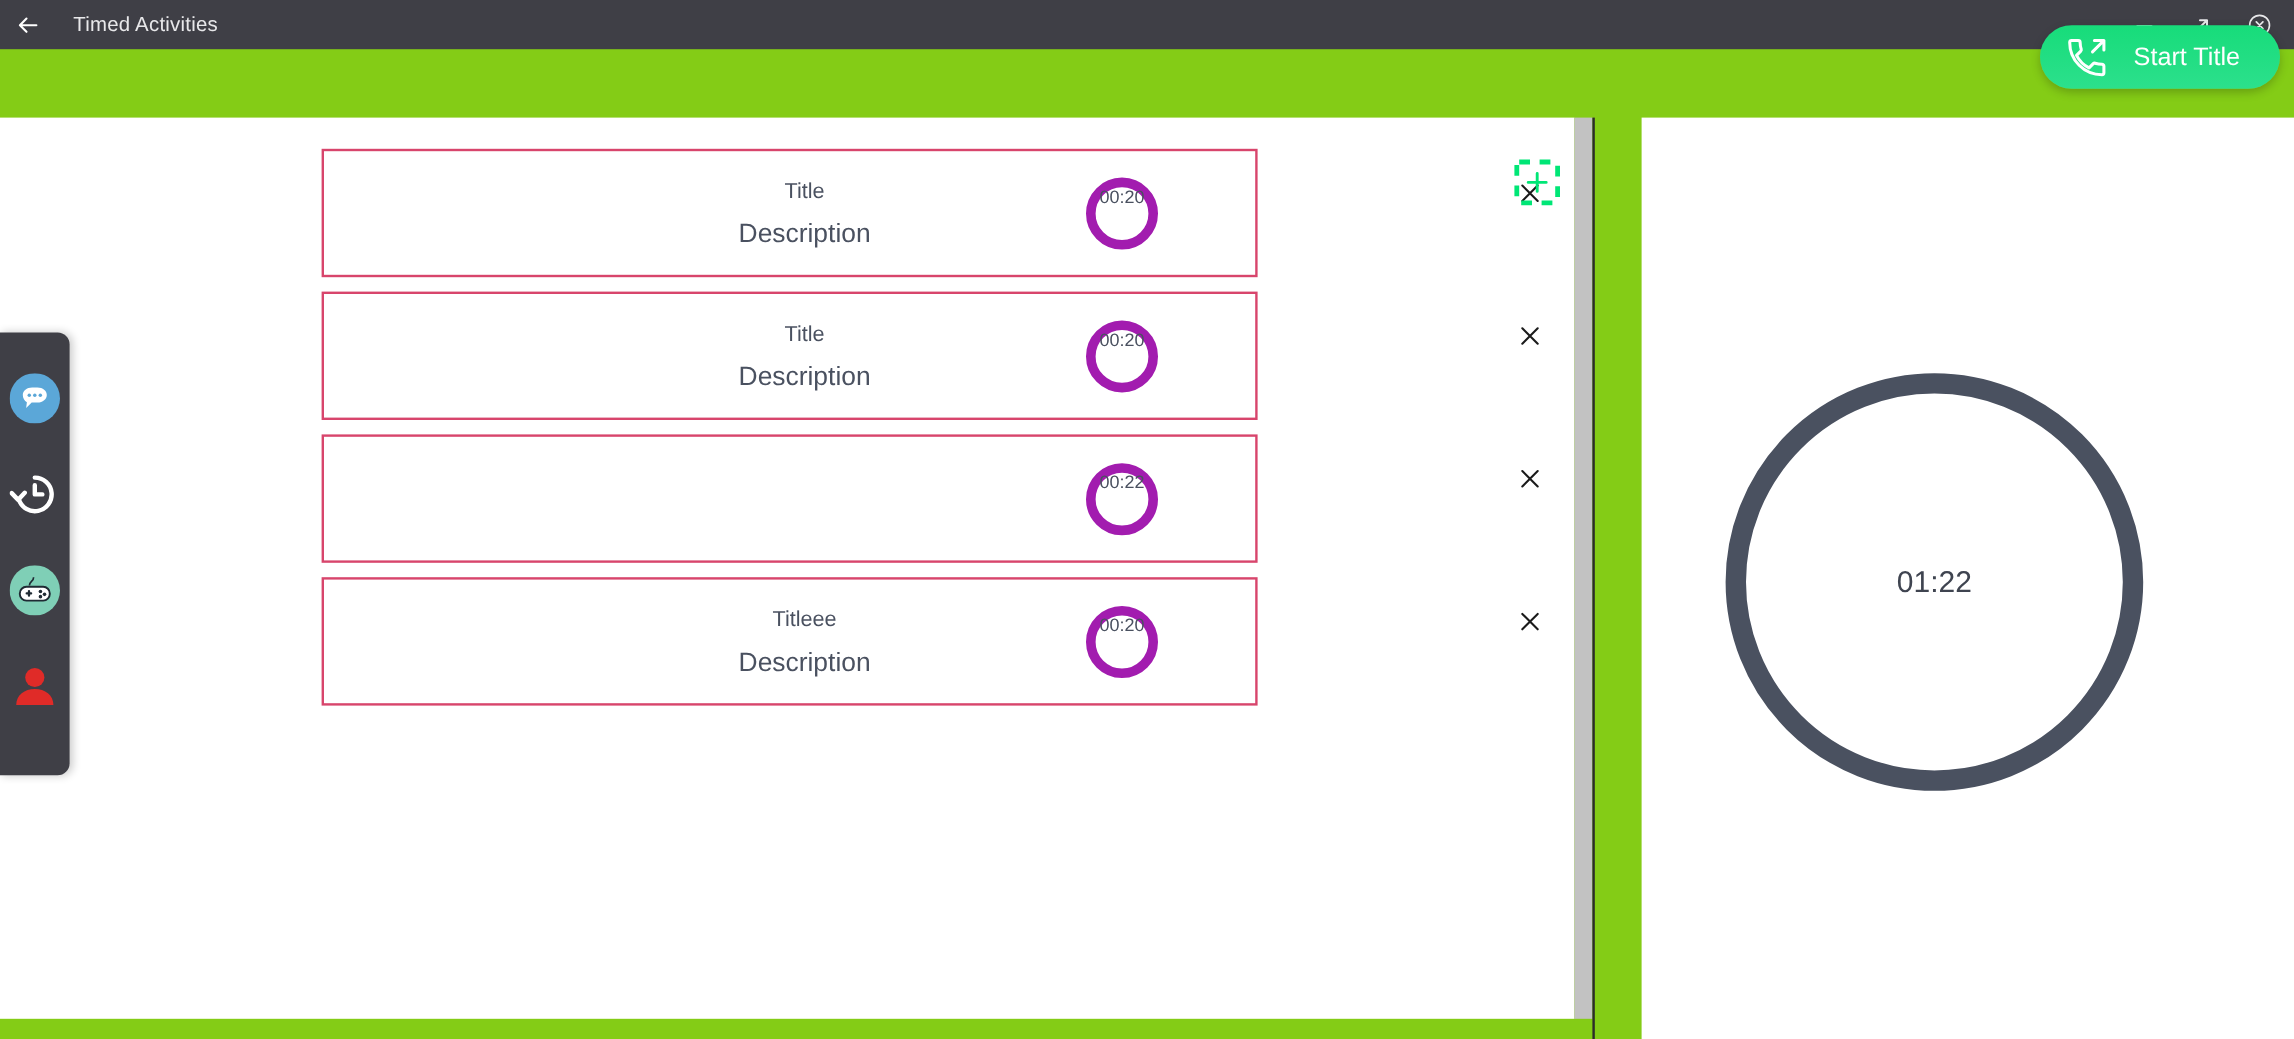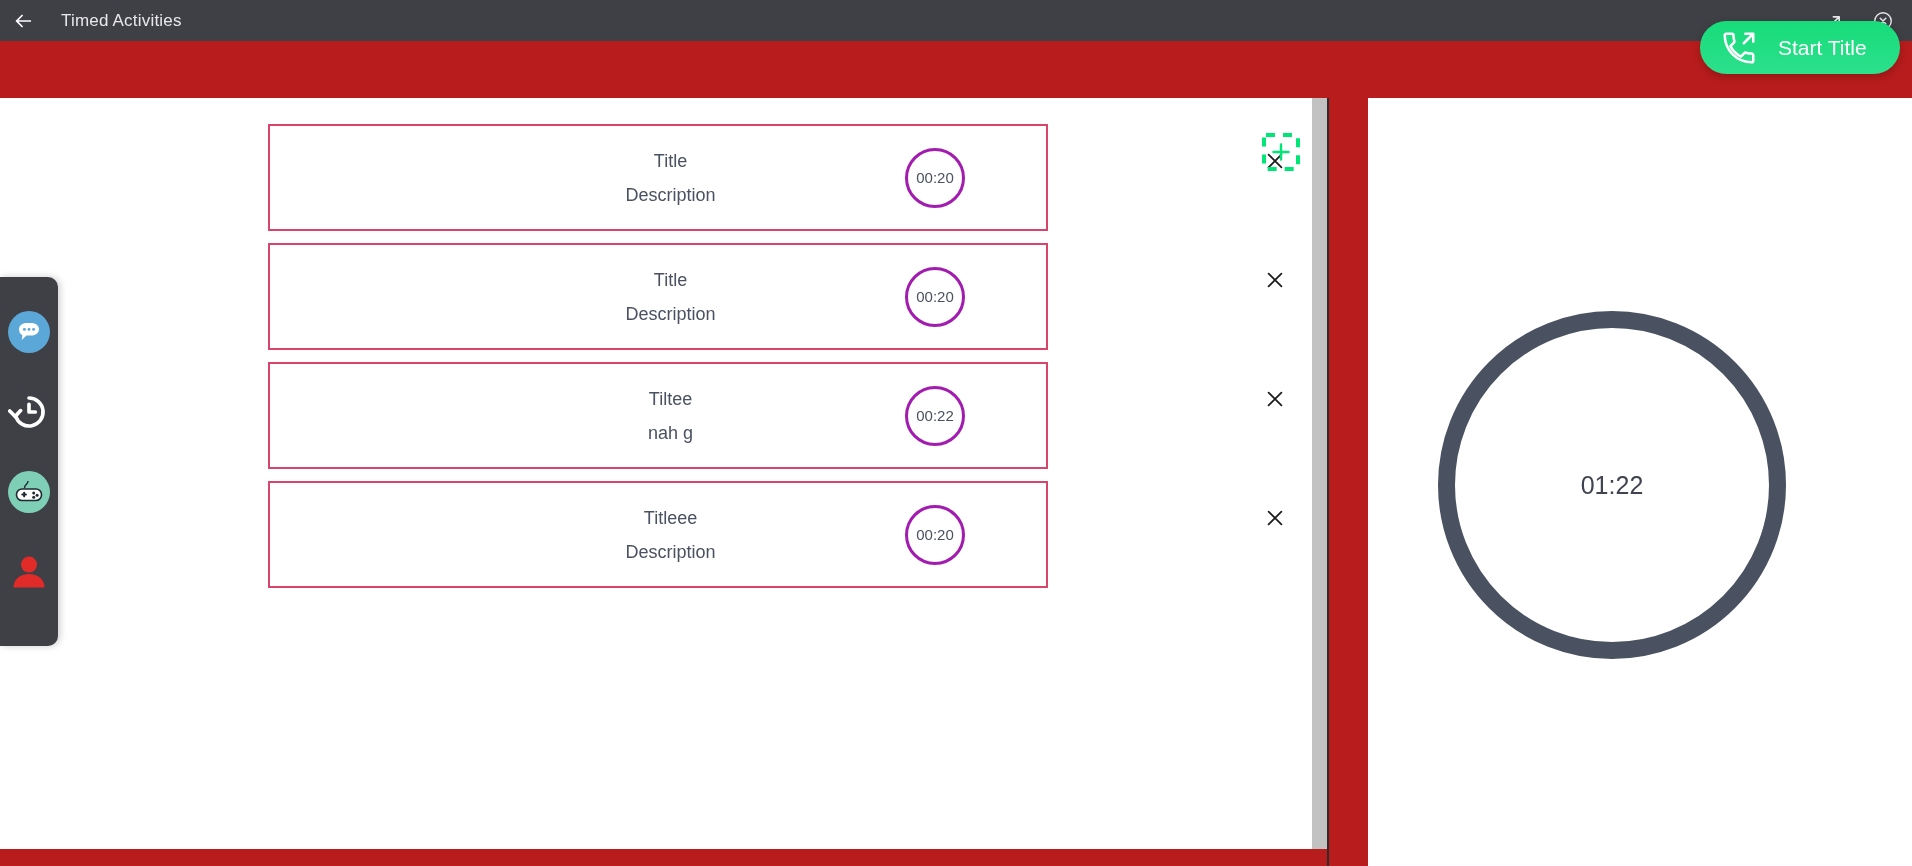--- a/index.html
+++ b/index.html
@@ -10,21 +10,21 @@
     height: 866px;
     overflow: hidden;
     background: #ffffff;
     font-family: "Liberation Sans", sans-serif;
   }
 
   #app {
     position: relative;
     width: 1912px;
     height: 866px;
-    background: #b91c1c;
+    background: #84cc16;
   }
 
   
   .titlebar {
     position: absolute;
     left: 0; top: 0;
     width: 1912px;
     height: 41px;
     background: #3f3f46;
     display: flex;
@@ -196,31 +196,31 @@
     pointer-events: none;
     margin-left: 25px;
   }
   .card-title {
     color: #4a5160;
     font-size: 18px;
     line-height: 1;
   }
   .card-desc {
     color: #4a5160;
-    font-size: 18px;
+    font-size: 22px;
     line-height: 1;
   }
   .card-timer {
     position: absolute;
     left: 635px;
     width: 60px; height: 60px;
-    border: 3px solid #a21caf;
+    border: 8px solid #a21caf;
     border-radius: 50%;
     display: flex;
-    align-items: center;
+    align-items: flex-start;
     justify-content: center;
     cursor: pointer;
   }
   .card-timer span {
     color: #4a5160;
     font-size: 15px;
   }
   .card-close {
     position: absolute;
     left: 990px;
@@ -394,24 +394,20 @@
           <span>00:20</span>
         </div>
         <button class="card-close">
           <svg width="22" height="22" viewBox="0 0 24 24">
             <path d="M5 5l14 14M19 5L5 19" fill="none" stroke="#1b1b1b" stroke-width="1.9" stroke-linecap="round"></path>
           </svg>
         </button>
       </div>
 
       <div class="card">
-        <div class="card-text">
-          <div class="card-title">Tiltee</div>
-          <div class="card-desc">nah g</div>
-        </div>
         <div class="card-timer">
           <span>00:22</span>
         </div>
         <button class="card-close">
           <svg width="22" height="22" viewBox="0 0 24 24">
             <path d="M5 5l14 14M19 5L5 19" fill="none" stroke="#1b1b1b" stroke-width="1.9" stroke-linecap="round"></path>
           </svg>
         </button>
       </div>
 

